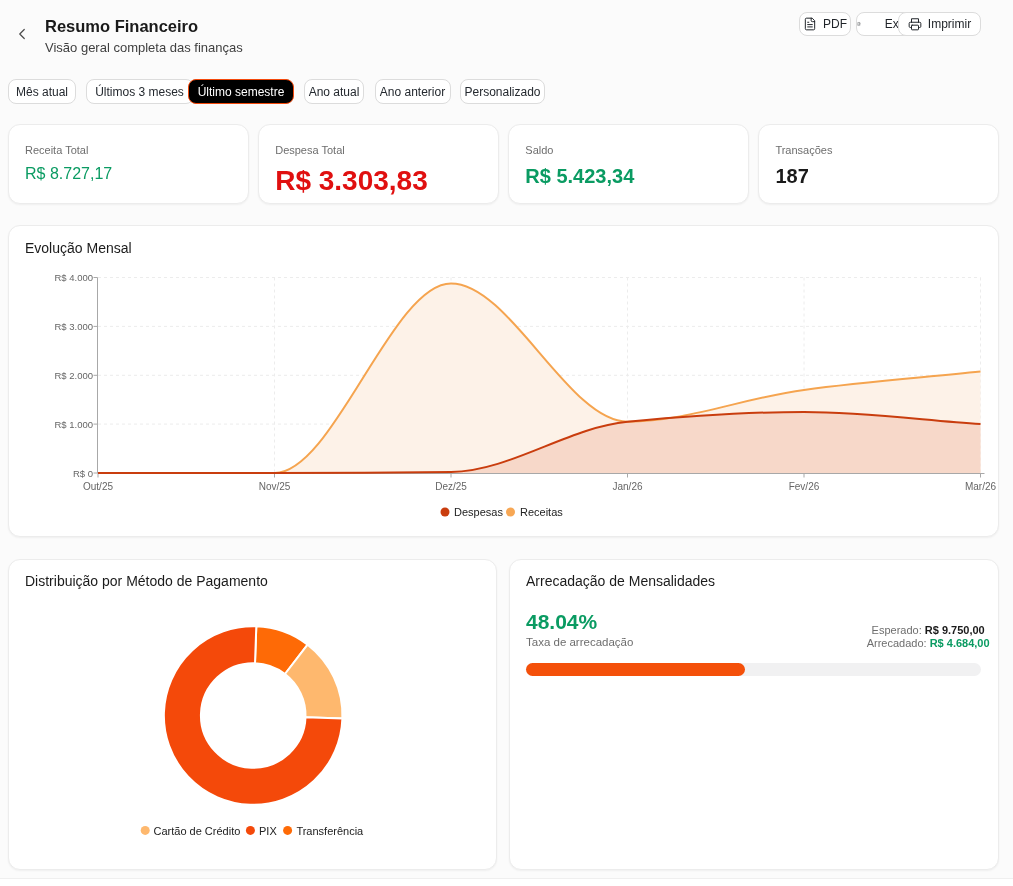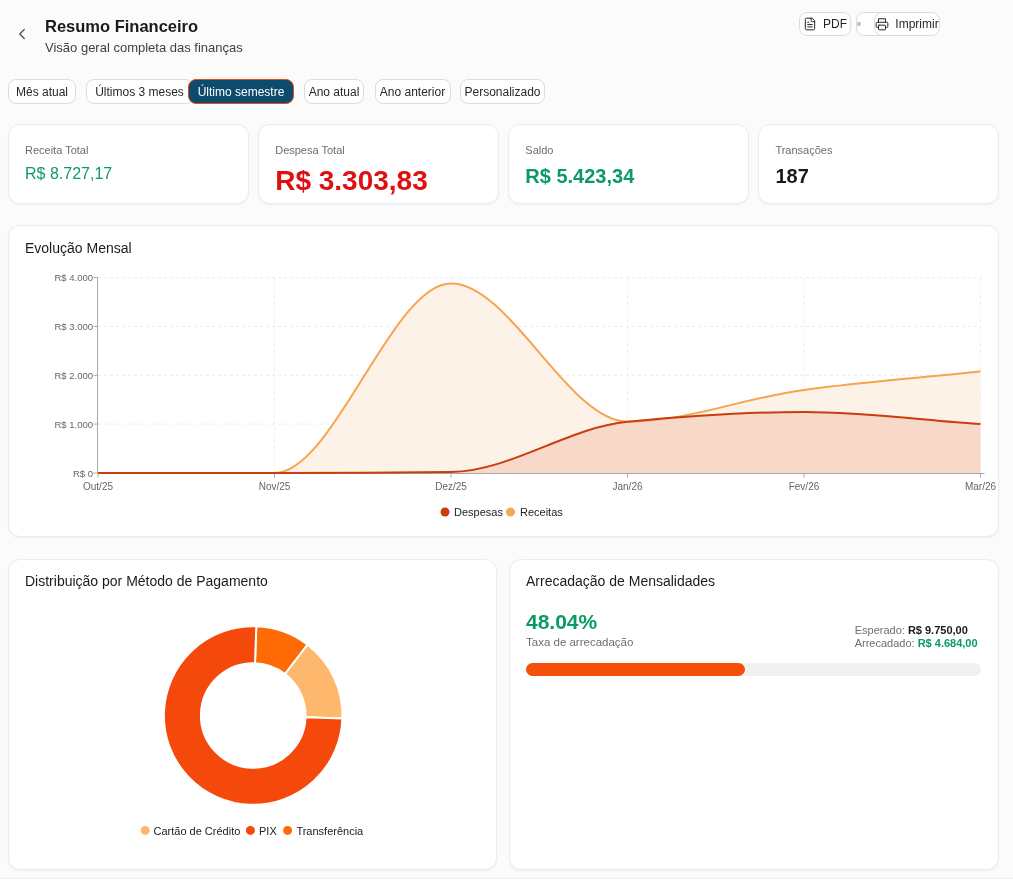--- a/index.html
+++ b/index.html
@@ -1,20 +1,20 @@
 <!DOCTYPE html>
 <html lang="pt-br"><head>
 <meta charset="utf-8">
 <style>
   * { margin:0; padding:0; box-sizing:border-box; }
   html,body { width:1013px; height:886px; background:#fbfbfb; font-family:"Liberation Sans", sans-serif; overflow:hidden; }
   .abs { position:absolute; }
   .card { position:absolute; background:#fff; border:1px solid #ececec; border-radius:12px; box-shadow:0 1px 2px rgba(0,0,0,0.05); }
   .chip { position:absolute; top:79px; height:25px; border:1px solid #dcdcdc; border-radius:8px; background:#fff; font-size:12px; white-space:nowrap; color:#24292f; display:flex; align-items:center; justify-content:center; }
-  .chip.active { background:#0c4a6e; border-color:#f4490c; color:#fff; }
+  .chip.active { background:#000000; border-color:#f4490c; color:#fff; }
   .btn { position:absolute; top:12px; height:24px; border:1px solid #dcdcdc; border-radius:8px; background:#fff; font-size:12px; white-space:nowrap; color:#1f2328; display:flex; align-items:center; justify-content:center; gap:6px; }
   .label12 { font-size:11px; color:#6e6e6e; }
 </style>
 </head>
 <body>
 <div class="abs" style="left:0;top:0;width:1013px;height:886px;">
 
   <svg class="abs" style="left:13px;top:25px;" width="18" height="18" viewBox="0 0 24 24" fill="none" stroke="#4a4a4a" stroke-width="1.6" stroke-linecap="round" stroke-linejoin="round">
       <path d="m15 18-6-6 6-6"></path>
     </svg>
@@ -33,21 +33,21 @@
   </div>
   <div class="btn" style="left:856px;width:59px;gap:24px;">
     <svg width="14" height="14" viewBox="0 0 24 24" fill="none" stroke="#1f2328" stroke-width="1.7" stroke-linecap="round" stroke-linejoin="round">
         <path d="M15 2H6a2 2 0 0 0-2 2v16a2 2 0 0 0 2 2h12a2 2 0 0 0 2-2V7Z"></path>
         <path d="M14 2v4a2 2 0 0 0 2 2h4"></path>
         <path d="m13 17 3-3-3-3"></path>
         <path d="M8 14h8"></path>
       </svg>
     <span>Excel</span>
   </div>
-  <div class="btn" style="left:874px;width:66px;">
+  <div class="btn" style="left:898px;width:83px;">
     <svg width="14" height="14" viewBox="0 0 24 24" fill="none" stroke="#1f2328" stroke-width="1.7" stroke-linecap="round" stroke-linejoin="round">
         <path d="M6 9V3h12v6"></path>
         <path d="M6 18H4a2 2 0 0 1-2-2v-5a2 2 0 0 1 2-2h16a2 2 0 0 1 2 2v5a2 2 0 0 1-2 2h-2"></path>
         <rect x="6" y="14" width="12" height="8" rx="1"></rect>
       </svg>
     <span>Imprimir</span>
   </div>
 
   <div class="chip" style="left:8px;width:68px;">Mês atual</div>
   <div class="chip" style="left:85.5px;width:108px;">Últimos 3 meses</div>
@@ -149,21 +149,21 @@
       <text x="250" y="274.5" font-size="11" fill="#222">PIX</text>
       <circle cx="278.6" cy="270.4" r="4.5" fill="#fe6a06"></circle>
       <text x="287.4" y="274.5" font-size="11" fill="#222">Transferência</text>
     </svg>
   </div>
 
   <div class="card" style="left:509px;top:558.7px;width:489.6px;height:311px;">
     <div style="position:absolute;left:16px;top:13px;font-size:14px;color:#1b1b1b;">Arrecadação de Mensalidades</div>
     <div style="position:absolute;left:16px;top:50px;font-size:21px;font-weight:bold;color:#0a9b62;">48.04%</div>
     <div style="position:absolute;left:16px;top:76px;font-size:11.5px;color:#6e6e6e;">Taxa de arrecadação</div>
-    <div style="position:absolute;right:20px;top:64px;font-size:11px;color:#6e6e6e;text-align:left;line-height:13.5px;">
+    <div style="position:absolute;right:8px;top:64px;font-size:11px;color:#6e6e6e;text-align:center;line-height:13.5px;">
       Esperado: <span style="color:#1a1a1a;font-weight:bold;">R$ 9.750,00</span><br>
       Arrecadado: <span style="color:#0a9b62;font-weight:bold;">R$ 4.684,00</span>
     </div>
     <div style="position:absolute;left:16px;top:103px;width:455px;height:13px;background:#f1f1f2;border-radius:7px;">
       <div style="width:48.04%;height:13px;background:#f4500a;border-radius:7px;"></div>
     </div>
   </div>
 
   <div style="position:absolute;left:0;top:878px;width:1013px;height:8px;background:#fff;border-top:1px solid #efefef;"></div>
 </div>

